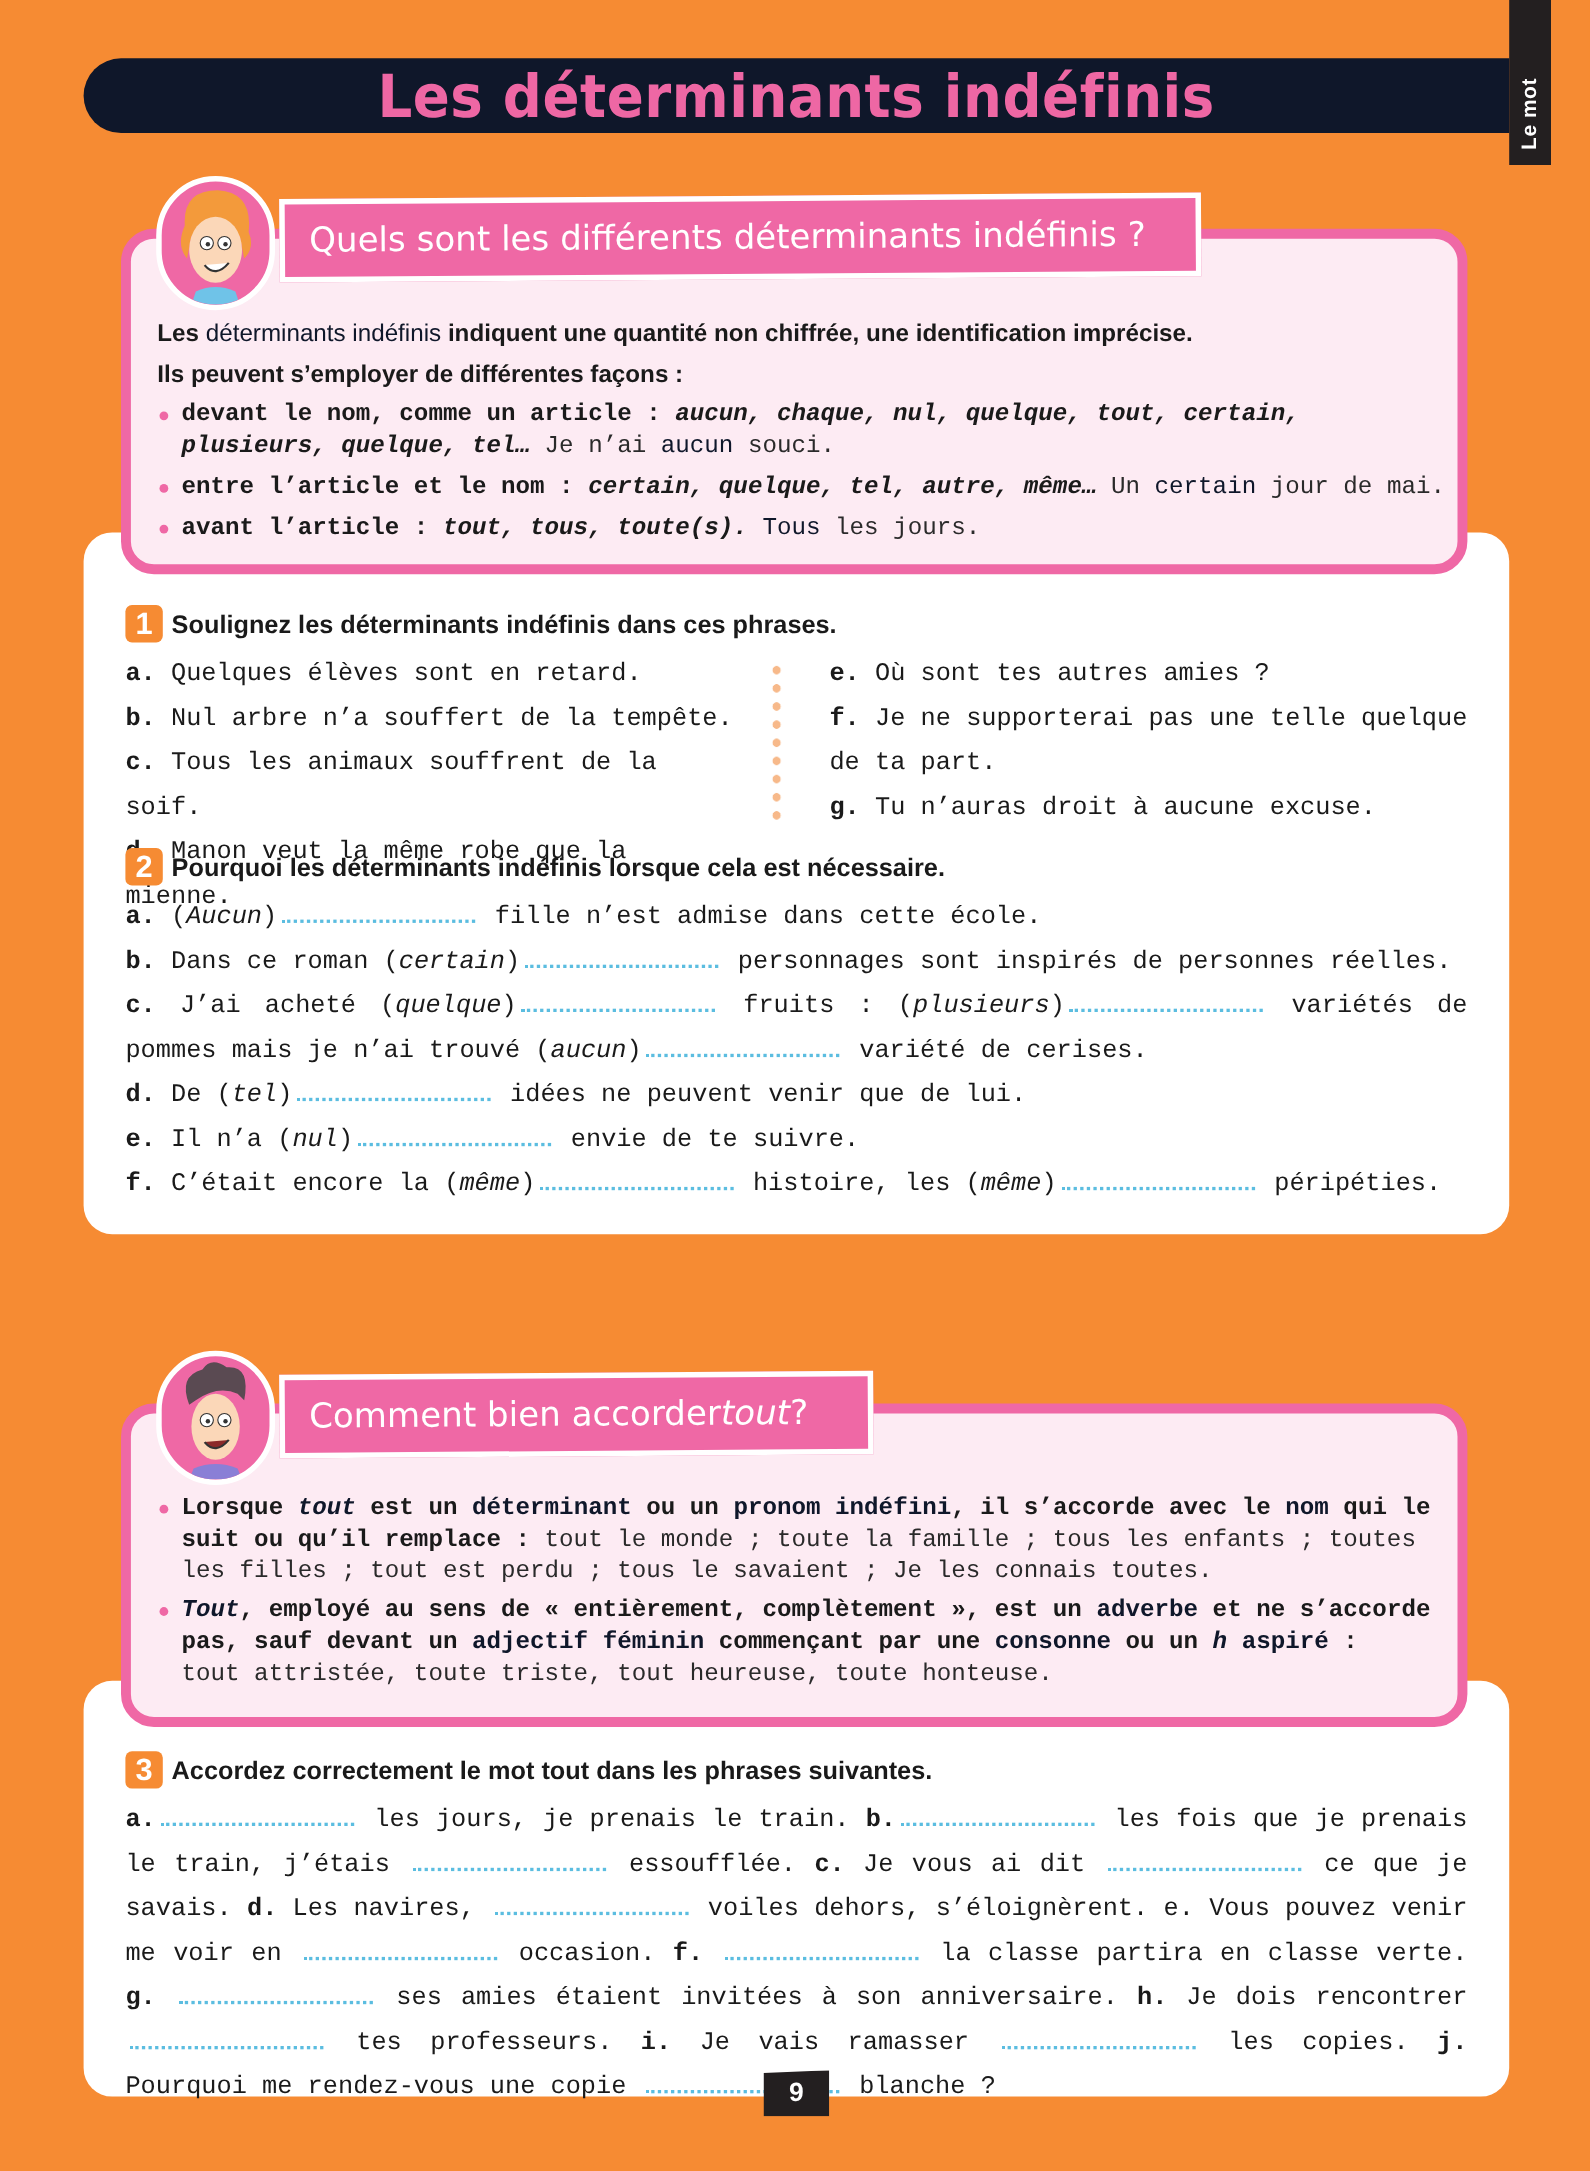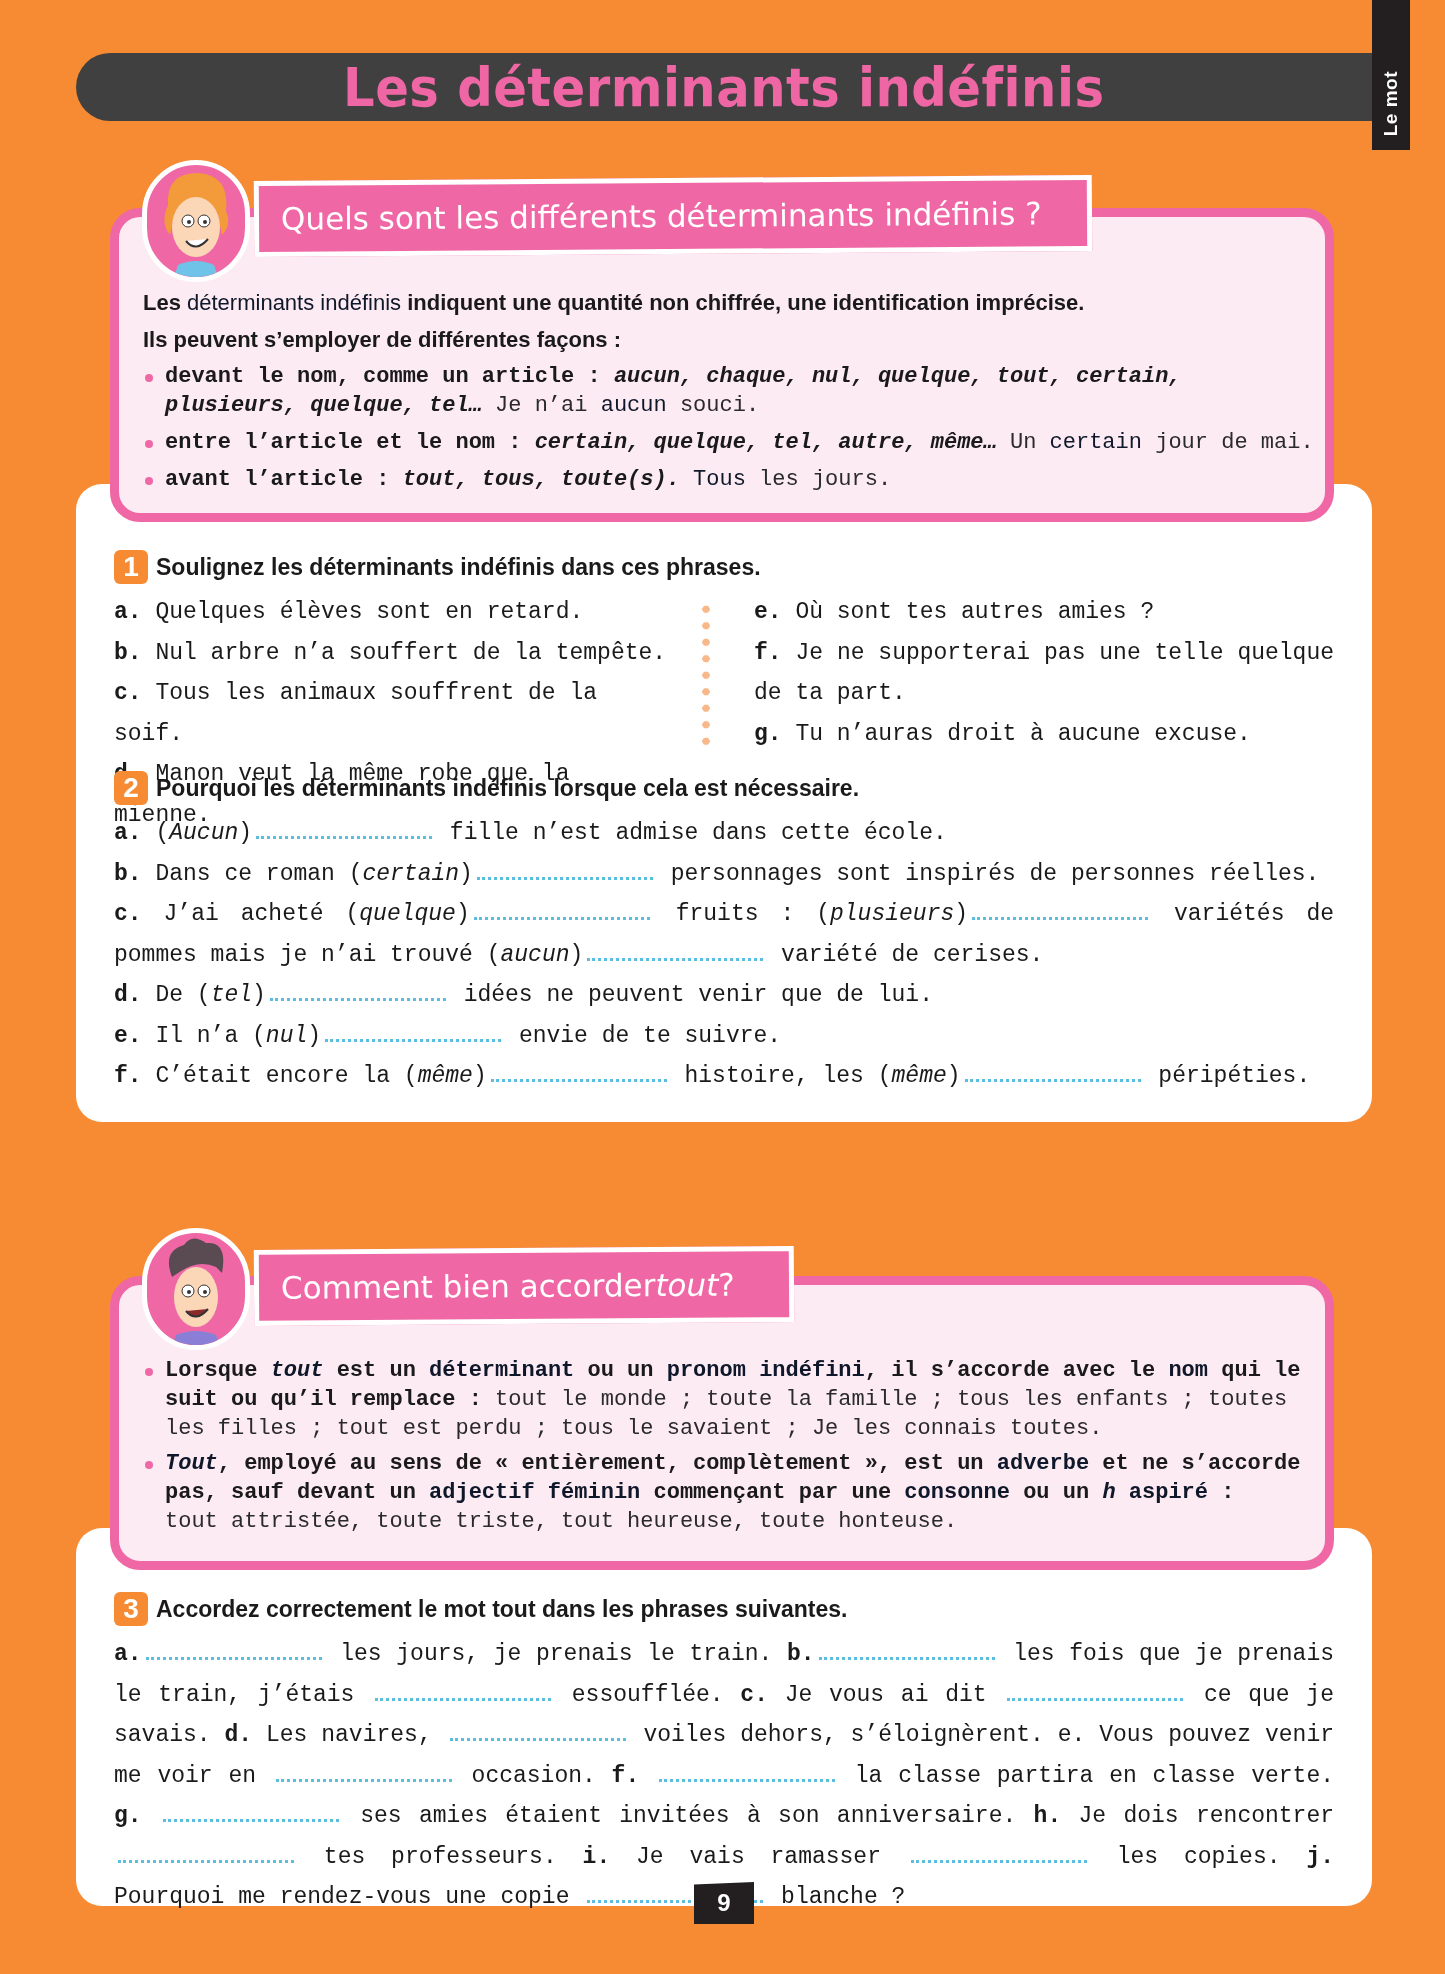--- a/index.html
+++ b/index.html
@@ -15,21 +15,21 @@
       background: #231f20; color: #fff;
       display: flex; align-items: flex-end; justify-content: center;
       padding-bottom: 14px;
     }
     .side-tab span {
       writing-mode: vertical-rl; transform: rotate(180deg);
       font-weight: bold; font-size: 19px; letter-spacing: 0.5px;
     }
     .title-bar {
       position: absolute; left: 76px; top: 53px; width: 1296px; height: 68px;
-      background: #404040; border-radius: 34px 0 0 34px;
+      background: #0f172a; border-radius: 34px 0 0 34px;
       display: flex; align-items: center; justify-content: center;
     }
     .title-bar h1 {
       color: #ee67a4; font-size: 54px; font-weight: bold; letter-spacing: 0.5px;
       font-family: "DejaVu Sans", sans-serif; transform: scaleX(0.92);
     }
     .card {
       position: absolute; left: 76px; width: 1296px; background: #fff;
       border-radius: 26px;
     }

